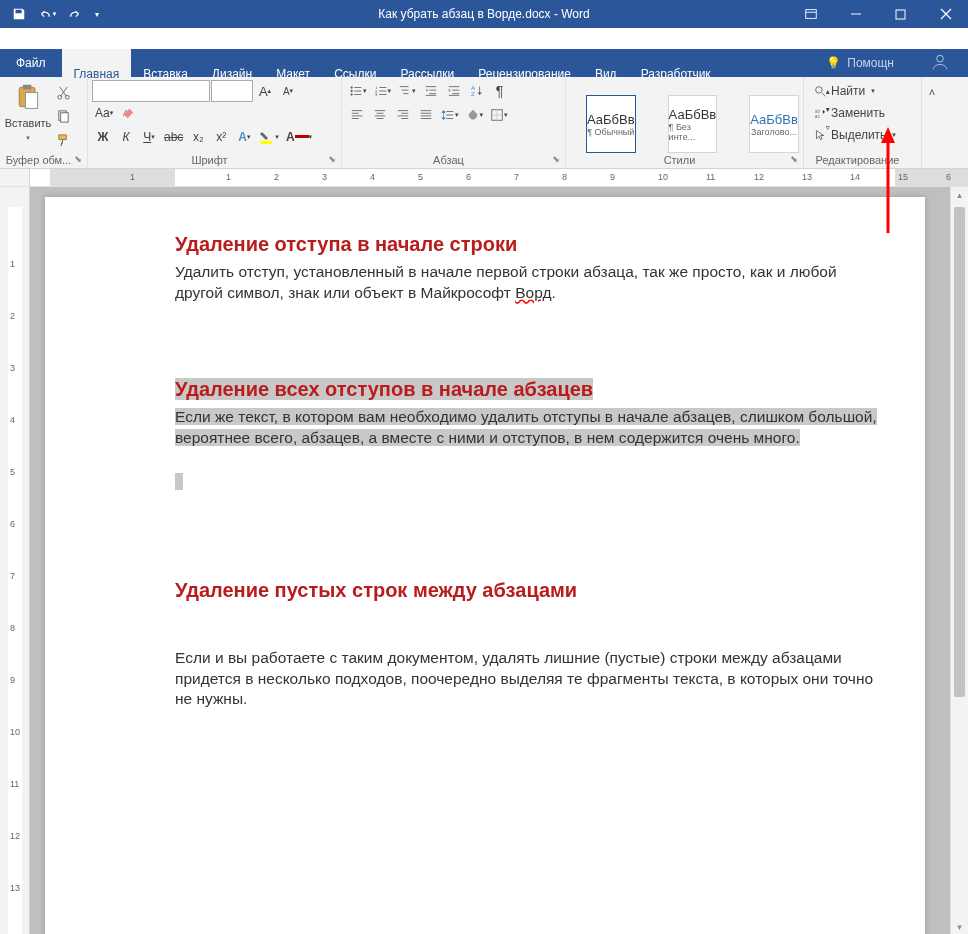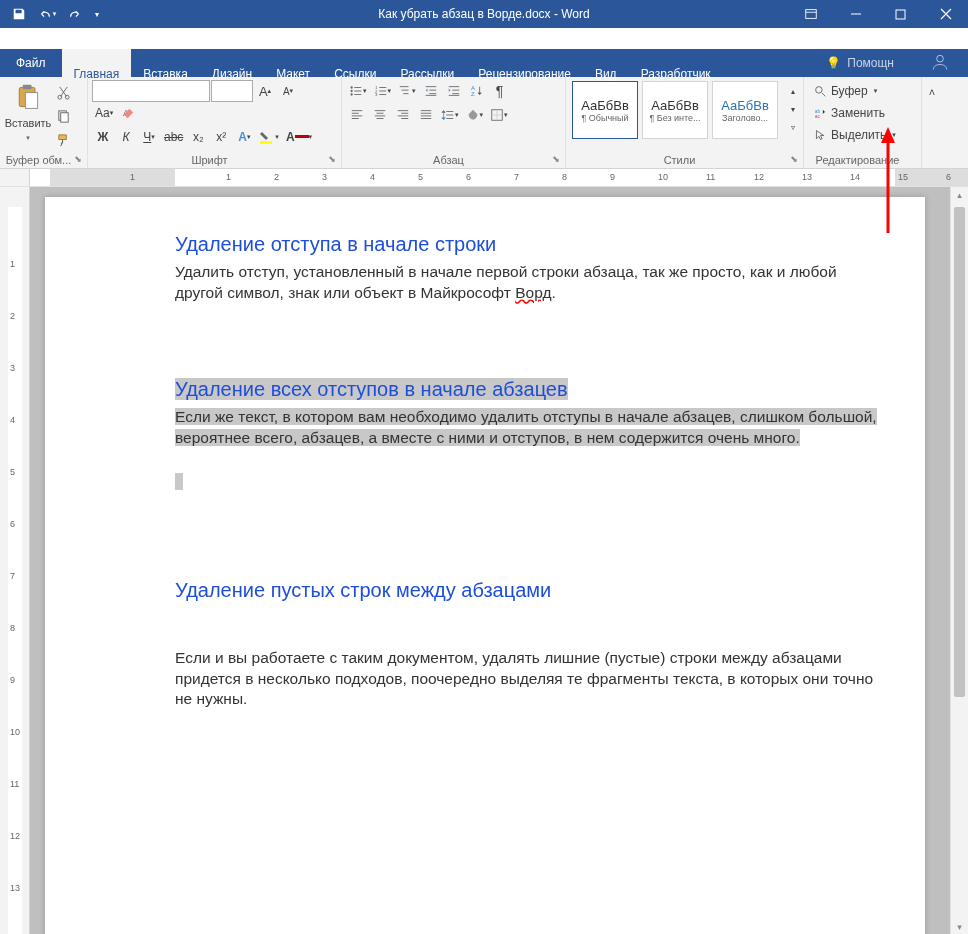--- a/index.html
+++ b/index.html
@@ -24,38 +24,38 @@
 .rbtn svg { display: block; }
 .clipboard-main { display: flex; align-items: flex-start; }
 .paste-big { width: 48px; height: 66px; display: flex; flex-direction: column; align-items: center; justify-content: space-between; padding: 3px 2px; cursor: pointer; }
 .paste-big svg { width: 28px; height: 30px; }
 .paste-label { font-size: 11px; color: #444; }
 .small-col { display: flex; flex-direction: column; gap: 2px; padding-top: 2px; }
 .ribbon-row { display: flex; align-items: center; gap: 1px; height: 24px; }
 .font-name { width: 100px; height: 22px; border: 1px solid #ababab; background: #fff; font-size: 12px; padding: 0 4px; }
 .font-size { width: 40px; height: 22px; border: 1px solid #ababab; background: #fff; font-size: 12px; padding: 0 4px; }
 .style-gal { display: flex; height: 60px; }
-.style-item { width: 66px; height: 58px; border: 1px solid #d4d4d4; margin: 2px; display: flex; flex-direction: column; align-items: center; justify-content: center; font-size: 9px; color: #666; cursor: pointer; background: #fff; }
+.style-item { width: 66px; height: 58px; border: 1px solid #d4d4d4; margin: 16px; display: flex; flex-direction: column; align-items: center; justify-content: center; font-size: 9px; color: #666; cursor: pointer; background: #fff; }
 .style-preview { font-size: 13px; color: #333; }
 .style-preview.blue { color: #2e74b5; }
 .style-item.sel { border: 1px solid #2b579a; }
 .editing-col { display: flex; flex-direction: column; gap: 2px; padding: 2px 4px; }
 .edit-btn { display: flex; align-items: center; gap: 4px; font-size: 12px; color: #444; height: 20px; cursor: pointer; padding: 0 2px; }
 .ruler-area { background: #fff; height: 18px; border-bottom: 1px solid #e1e1e1; display: flex; }
 .ruler-corner { width: 30px; background: #f3f3f3; border-right: 1px solid #d4d4d4; }
 .ruler-h { flex: 1; position: relative; background: #fff; font-size: 9px; color: #777; overflow: hidden; }
 .ruler-h-inner { position: absolute; left: 20px; top: 0; right: 0; height: 18px; background: linear-gradient(to right, #ddd 0px, #ddd 125px, #fff 125px, #fff 845px, #ddd 845px); }
 .ruler-tick { position: absolute; top: 3px; font-size: 9px; color: #666; }
 .doc-area { display: flex; height: 748px; background: #bfbfbf; }
 .ruler-v { width: 30px; background: #f3f3f3; border-right: 1px solid #d4d4d4; position: relative; }
 .ruler-v-inner { position: absolute; top: 20px; left: 8px; width: 14px; bottom: 0; background: #fff; }
 .ruler-vtick { position: absolute; left: 2px; font-size: 9px; color: #666; }
 .page-wrap { flex: 1; overflow: auto; position: relative; }
 .page { background: #fff; width: 880px; margin: 10px 0 0 15px; padding: 30px 40px 40px 130px; min-height: 900px; box-shadow: 0 0 6px rgba(0,0,0,.2); }
-.h2 { color: #1d4ed8; font-size: 20px; font-weight: 400; margin-top: 6px; margin-bottom: 6px; }
+.h2 { color: #b91c1c; font-size: 20px; font-weight: 700; margin-top: 6px; margin-bottom: 6px; }
 .bodytxt { color: #333; font-size: 15.5px; line-height: 1.35; margin-bottom: 8px; }
 .sel-bg { background: #c8c8c8; }
 .misspell { text-decoration: underline wavy red; }
 .gap { height: 60px; }
 .gap2 { height: 40px; }
 .selwhite { background: #fff; display: inline-block; width: 440px; height: 30px; }
 .arrow-annot { position: absolute; top: 125px; left: 878px; width: 20px; height: 110px; pointer-events: none; z-index: 50; }
 .scrollbar-v { width: 18px; background: #f3f3f3; border-left: 1px solid #e1e1e1; position: relative; }
 .scroll-thumb { position: absolute; top: 20px; left: 3px; right: 3px; height: 490px; background: #c2c2c2; border-radius: 2px; }
 .scroll-arrow { position: absolute; left: 0; right: 0; height: 16px; display: flex; align-items: center; justify-content: center; color: #888; cursor: pointer; font-size: 9px; }
@@ -351,21 +351,21 @@
     <div class="group-dialog">⬊</div>
   </div>
 
   <div class="ribbon-group" style="width:118px">
     <div class="editing-col">
       <div class="edit-btn">
         <svg width="13" height="13" viewBox="0 0 16 16">
             <circle cx="6" cy="6" r="4" fill="none" stroke="#555"></circle>
             <path stroke="#555" d="M10 10l4 4"></path>
           </svg>
-        <span>Буфер</span>
+        <span>Найти</span>
         <span style="font-size:7px;margin-left:2px">▾</span>
       </div>
       <div class="edit-btn">
         <svg width="13" height="13" viewBox="0 0 16 16">
             <text x="1" y="7" font-size="6" fill="#4a90d9">ab</text>
             <text x="1" y="14" font-size="6" fill="#c0504d">ac</text>
             <path stroke="#555" d="M11 4l2 2-2 2"></path>
           </svg>
         <span>Заменить</span>
       </div>

